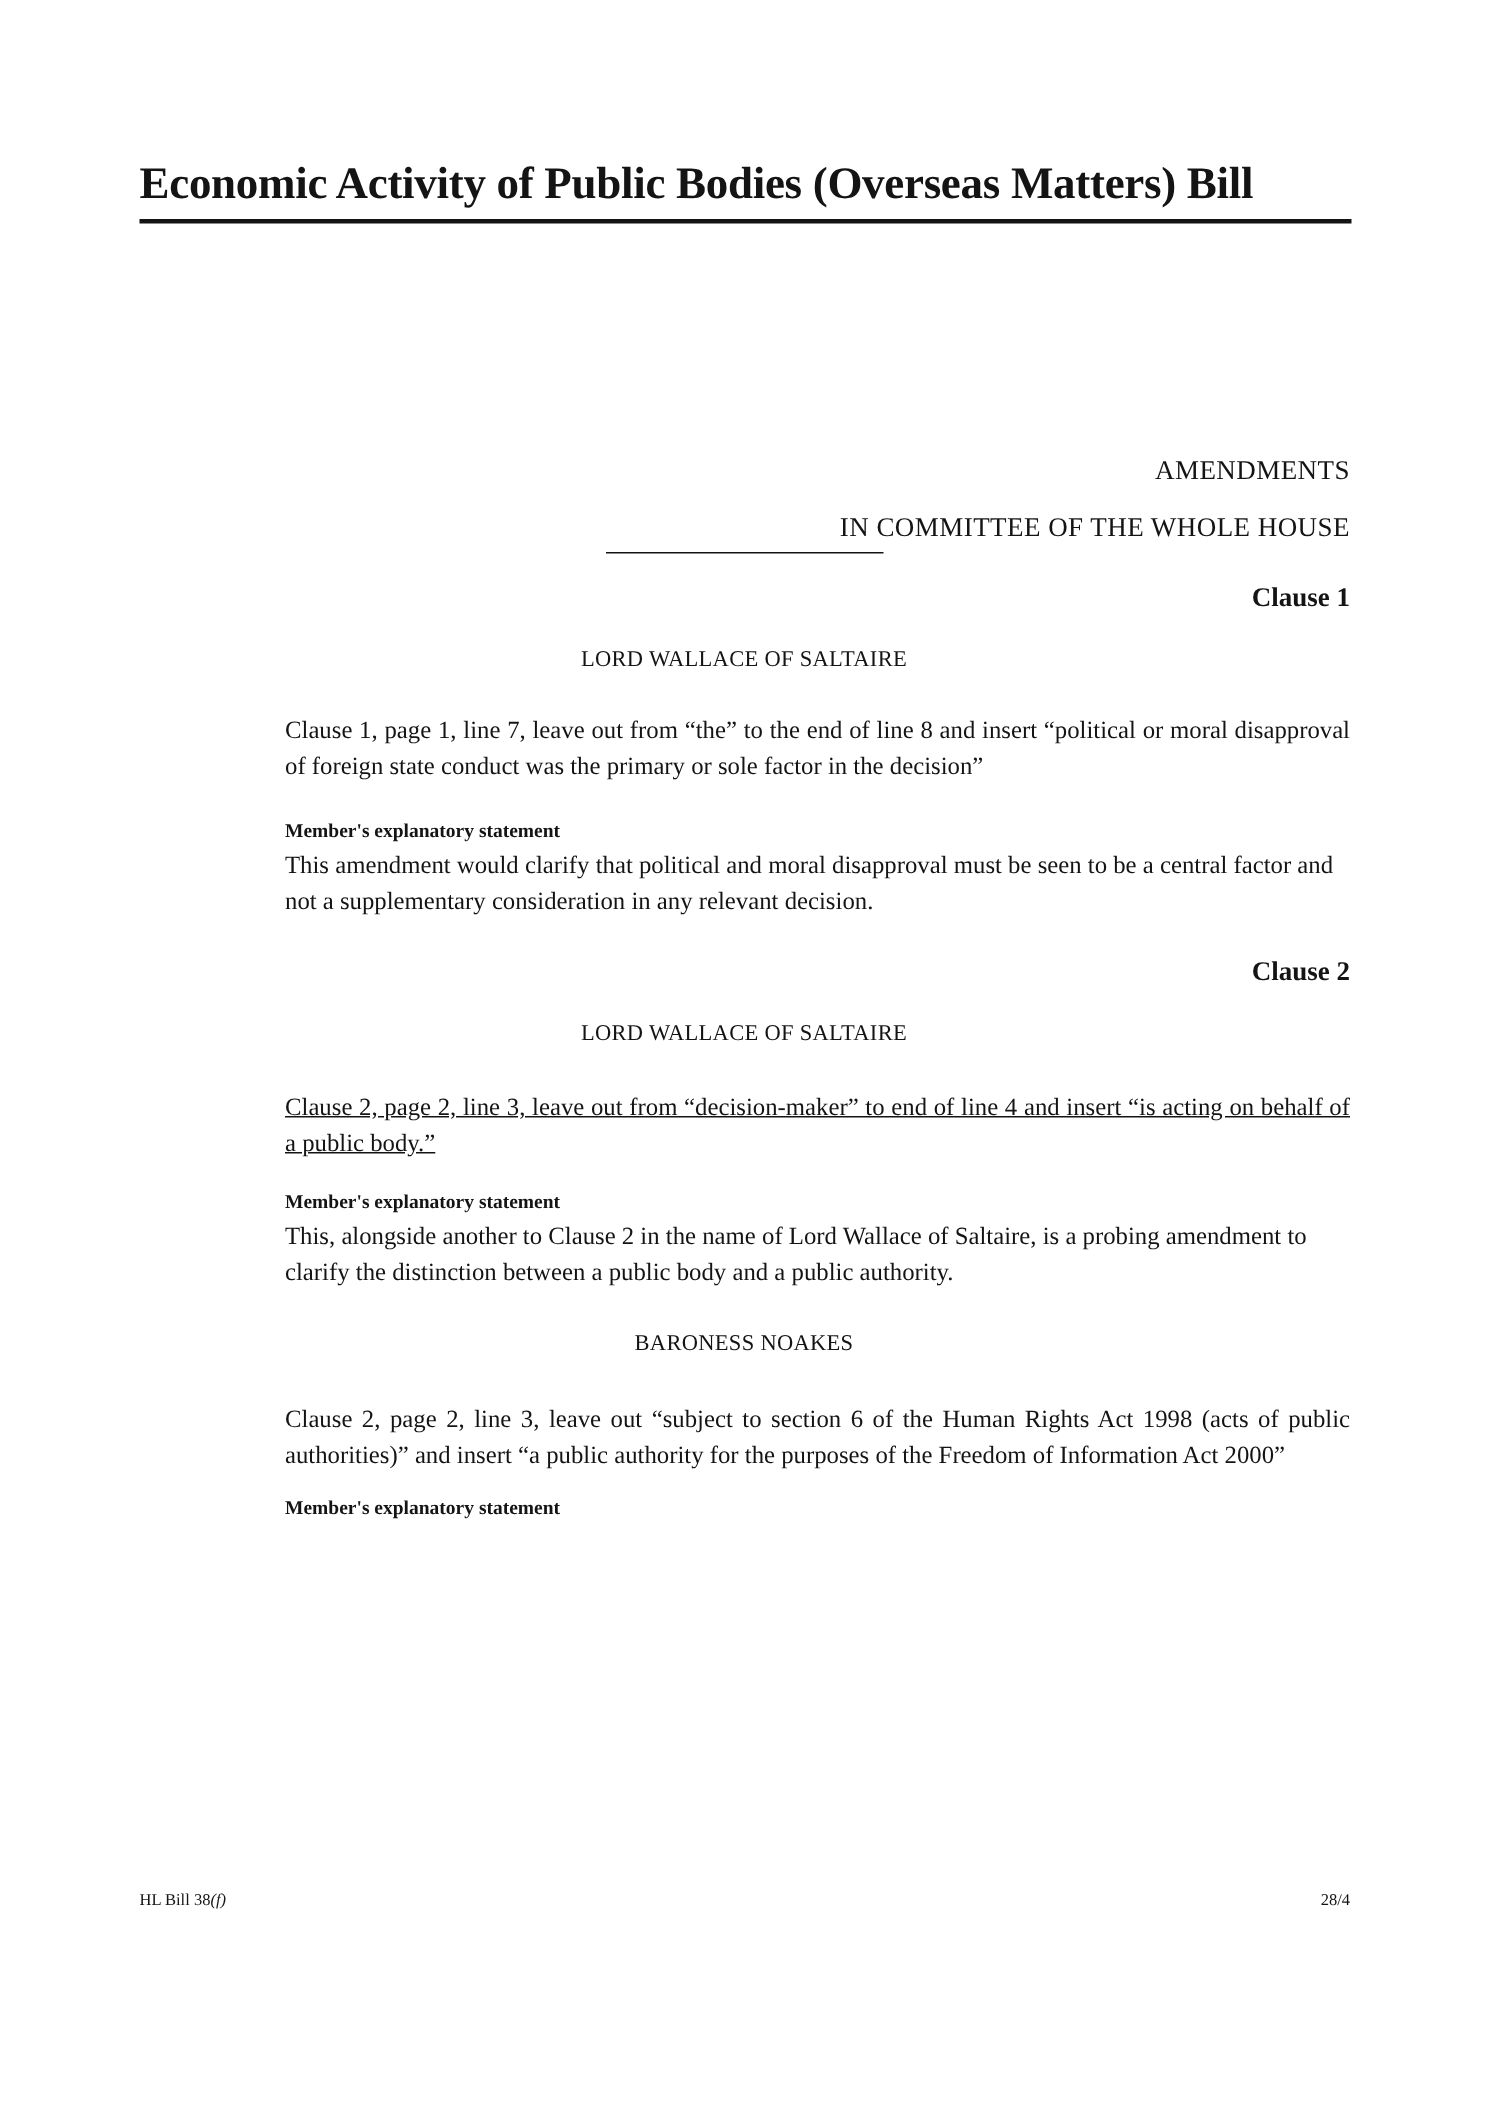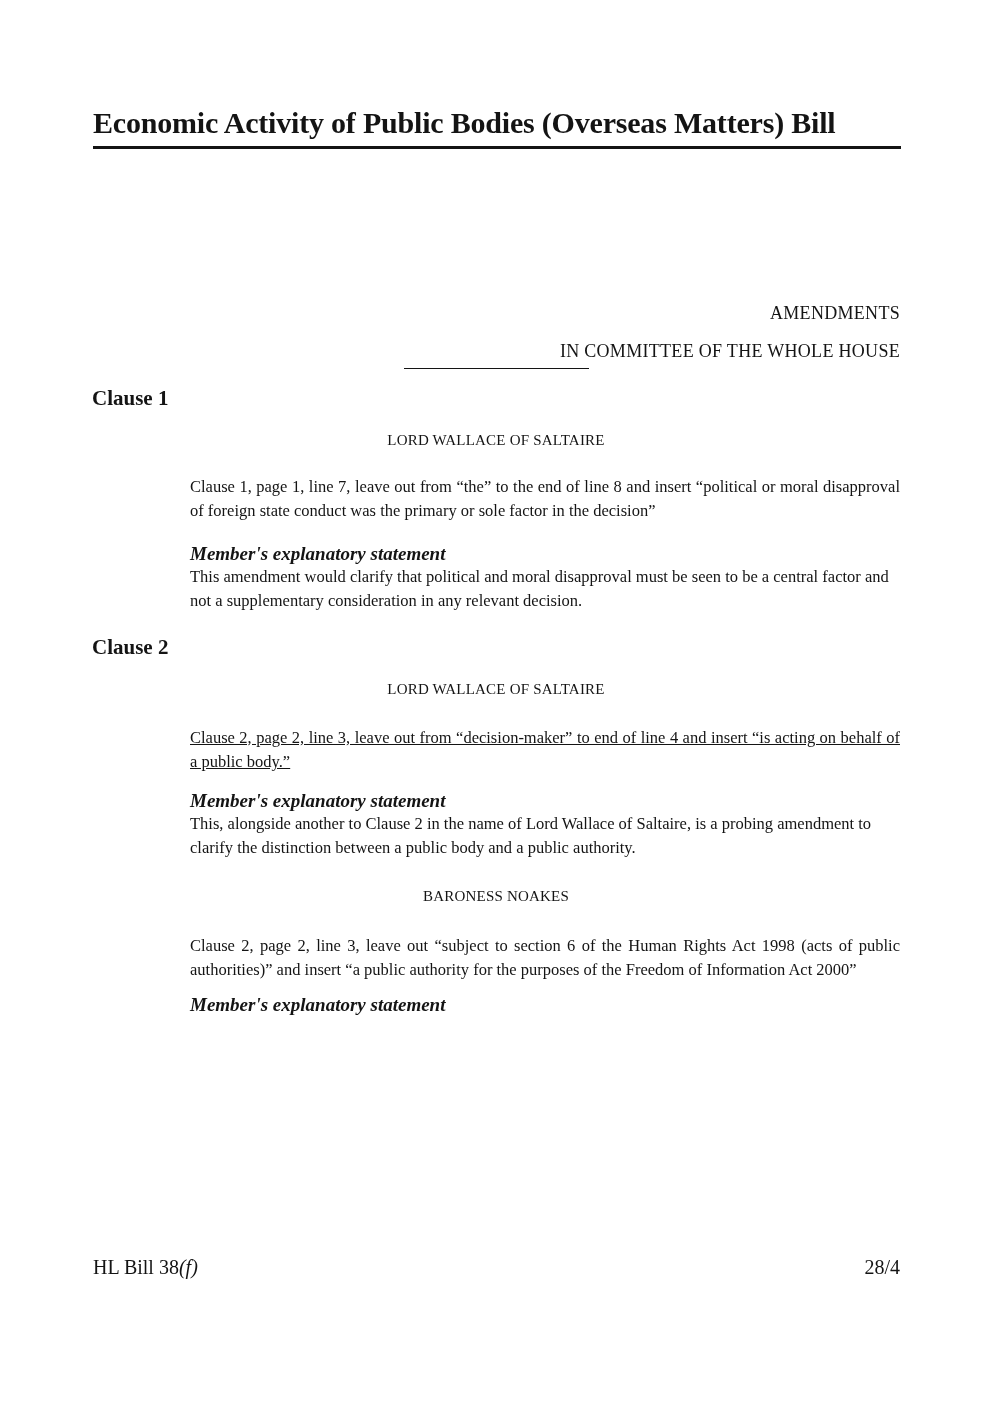--- a/index.html
+++ b/index.html
@@ -50,22 +50,22 @@
     letter-spacing: 0.3px;
   }
   .sh-2 { margin-top: 13px; }
   .sh-3 { margin-top: 16px; }
   .short-rule {
     width: 185px;
     margin: 6px auto 0 auto;
     border-bottom: 1px solid #141414;
   }
   .clause-heading {
-    text-align: left;
-    font-size: 21px;
+    text-align: right;
+    font-size: 18px;
     font-weight: bold;
     line-height: 22px;
     margin-top: 18px;
   }
   .c2 { margin-top: 23px; }
   .sponsor {
     text-align: center;
     font-size: 15px;
     line-height: 22px;
     margin-top: 20px;
@@ -83,40 +83,39 @@
   .am-2 { margin-top: 26px; text-decoration: underline; }
   .am-3 { margin-top: 27px; }
   .explanatory {
     margin-left: 98px;
     width: 710px;
     margin-top: 19px;
   }
   .ex-2 { margin-top: 15px; }
   .ex-3 { margin-top: 11px; }
   .explanatory-label {
-    font-size: 19px;
+    font-size: 13px;
     font-weight: bold;
-    font-style: italic;
     line-height: 23px;
   }
   .explanatory-body {
     font-size: 16.5px;
     line-height: 24px;
     text-align: left;
   }
 
   
   .page-footer {
     position: absolute;
     top: 1256px;
     left: 93px;
     right: 91px;
     display: flex;
     justify-content: space-between;
-    font-size: 20px;
+    font-size: 11px;
     line-height: 22px;
     text-align: center;
   }
   .italic { font-style: italic; }
 </style>
 </head>
 <body>
 
 <div class="page">
 

